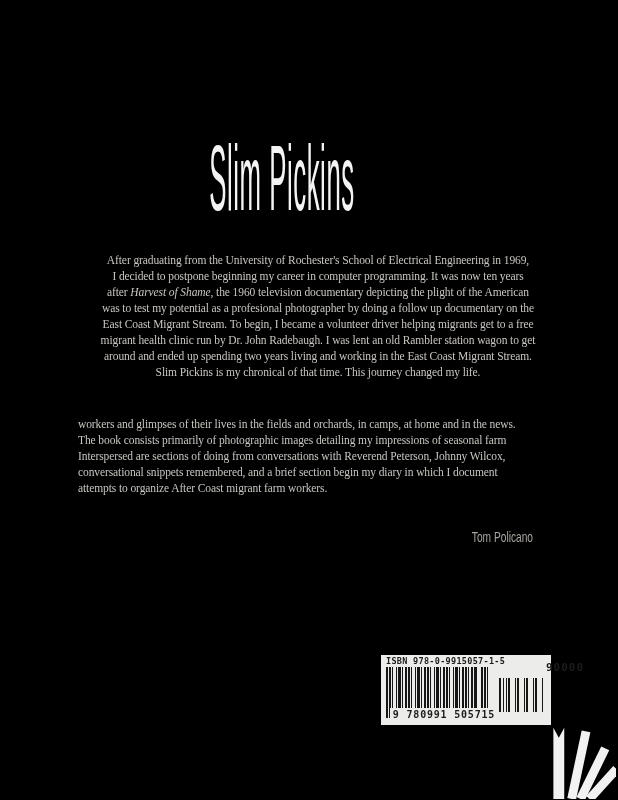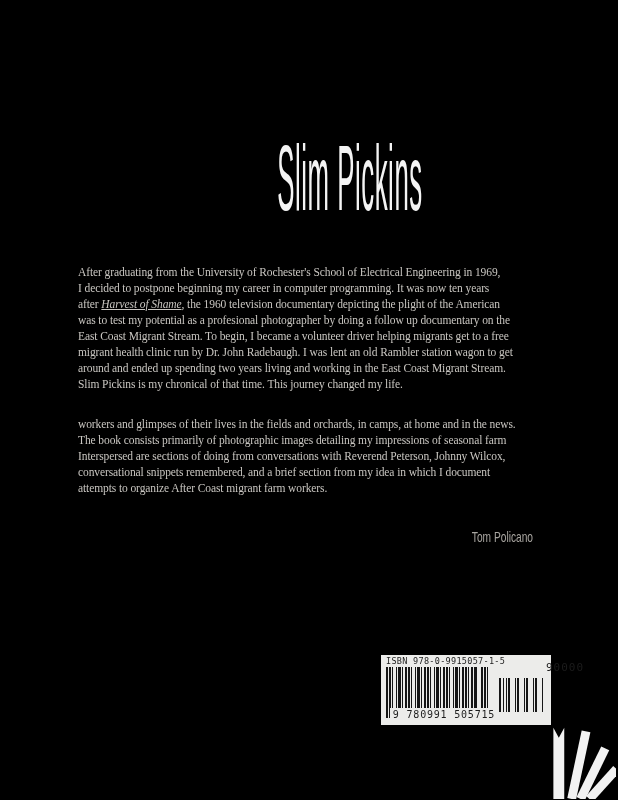--- a/index.html
+++ b/index.html
@@ -13,23 +13,23 @@
     height: 800px;
     background: #000000;
     overflow: hidden;
     font-family: "Liberation Serif", serif;
   }
 
   
   .title-wrap {
     position: absolute;
     top: 126px;
-    left: 14px;
+    left: 22px;
     width: 596px;
-    text-align: right;
+    text-align: left;
     white-space: nowrap;
   }
   .title-text {
     display: inline-block;
     font-family: "Liberation Sans", sans-serif;
     font-weight: 400;
     font-size: 92px;
     color: #f4f4f4;
     letter-spacing: 2px;
     transform: scale(0.28, 1);
@@ -40,23 +40,23 @@
   .synopsis {
     position: absolute;
     left: 78px;
     width: 480px;
     color: #c9c6c1;
     font-size: 11.5px;
     letter-spacing: -0.1px;
     line-height: 16px;
   }
   .synopsis .line { white-space: nowrap; }
-  .p1 { top: 264px; }
+  .p1 { top: 252px; text-align: center; }
   .p2 { top: 416px; }
-  .italic { font-style: italic; text-decoration: underline; }
+  .italic { font-style: italic; }
 
   
   .author {
     position: absolute;
     top: 528px;
     right: 85px;
     font-family: "Liberation Sans", sans-serif;
     font-size: 15px;
     color: #a9a6a1;
     white-space: nowrap;
@@ -67,20 +67,21 @@
   
   .barcode-box {
     position: absolute;
     left: 381px;
     top: 655px;
     width: 170px;
     height: 70px;
     background: #ececea;
     font-family: "DejaVu Sans Mono", monospace;
     color: #1c1c1c;
+    font-weight: bold;
   }
   .isbn-line {
     position: absolute;
     top: 1px;
     left: 5px;
     font-size: 8.5px;
     letter-spacing: 0.3px;
     white-space: nowrap;
   }
   .main-bars {
@@ -163,21 +164,21 @@
     <div class="line">East Coast Migrant Stream. To begin, I became a volunteer driver helping migrants get to a free</div>
     <div class="line">migrant health clinic run by Dr. John Radebaugh. I was lent an old Rambler station wagon to get</div>
     <div class="line">around and ended up spending two years living and working in the East Coast Migrant Stream.</div>
     <div class="line">Slim Pickins is my chronical of that time. This journey changed my life.</div>
   </div>
 
   <div class="synopsis p2">
     <div class="line">workers and glimpses of their lives in the fields and orchards, in camps, at home and in the news.</div>
     <div class="line">The book consists primarily of photographic images detailing my impressions of seasonal farm</div>
     <div class="line">Interspersed are sections of doing from conversations with Reverend Peterson, Johnny Wilcox,</div>
-    <div class="line">conversational snippets remembered, and a brief section from my idea in which I document</div>
+    <div class="line">conversational snippets remembered, and a brief section begin my diary in which I document</div>
     <div class="line">attempts to organize After Coast migrant farm workers.</div>
   </div>
 
   <div class="author">Tom Policano</div>
 
   <div class="barcode-box">
     <div class="isbn-line">ISBN 978-0-9915057-1-5</div>
     <div class="main-bars"></div>
     <div class="digits-strip">9 780991 505715</div>
     <div class="price-code">90000</div>

